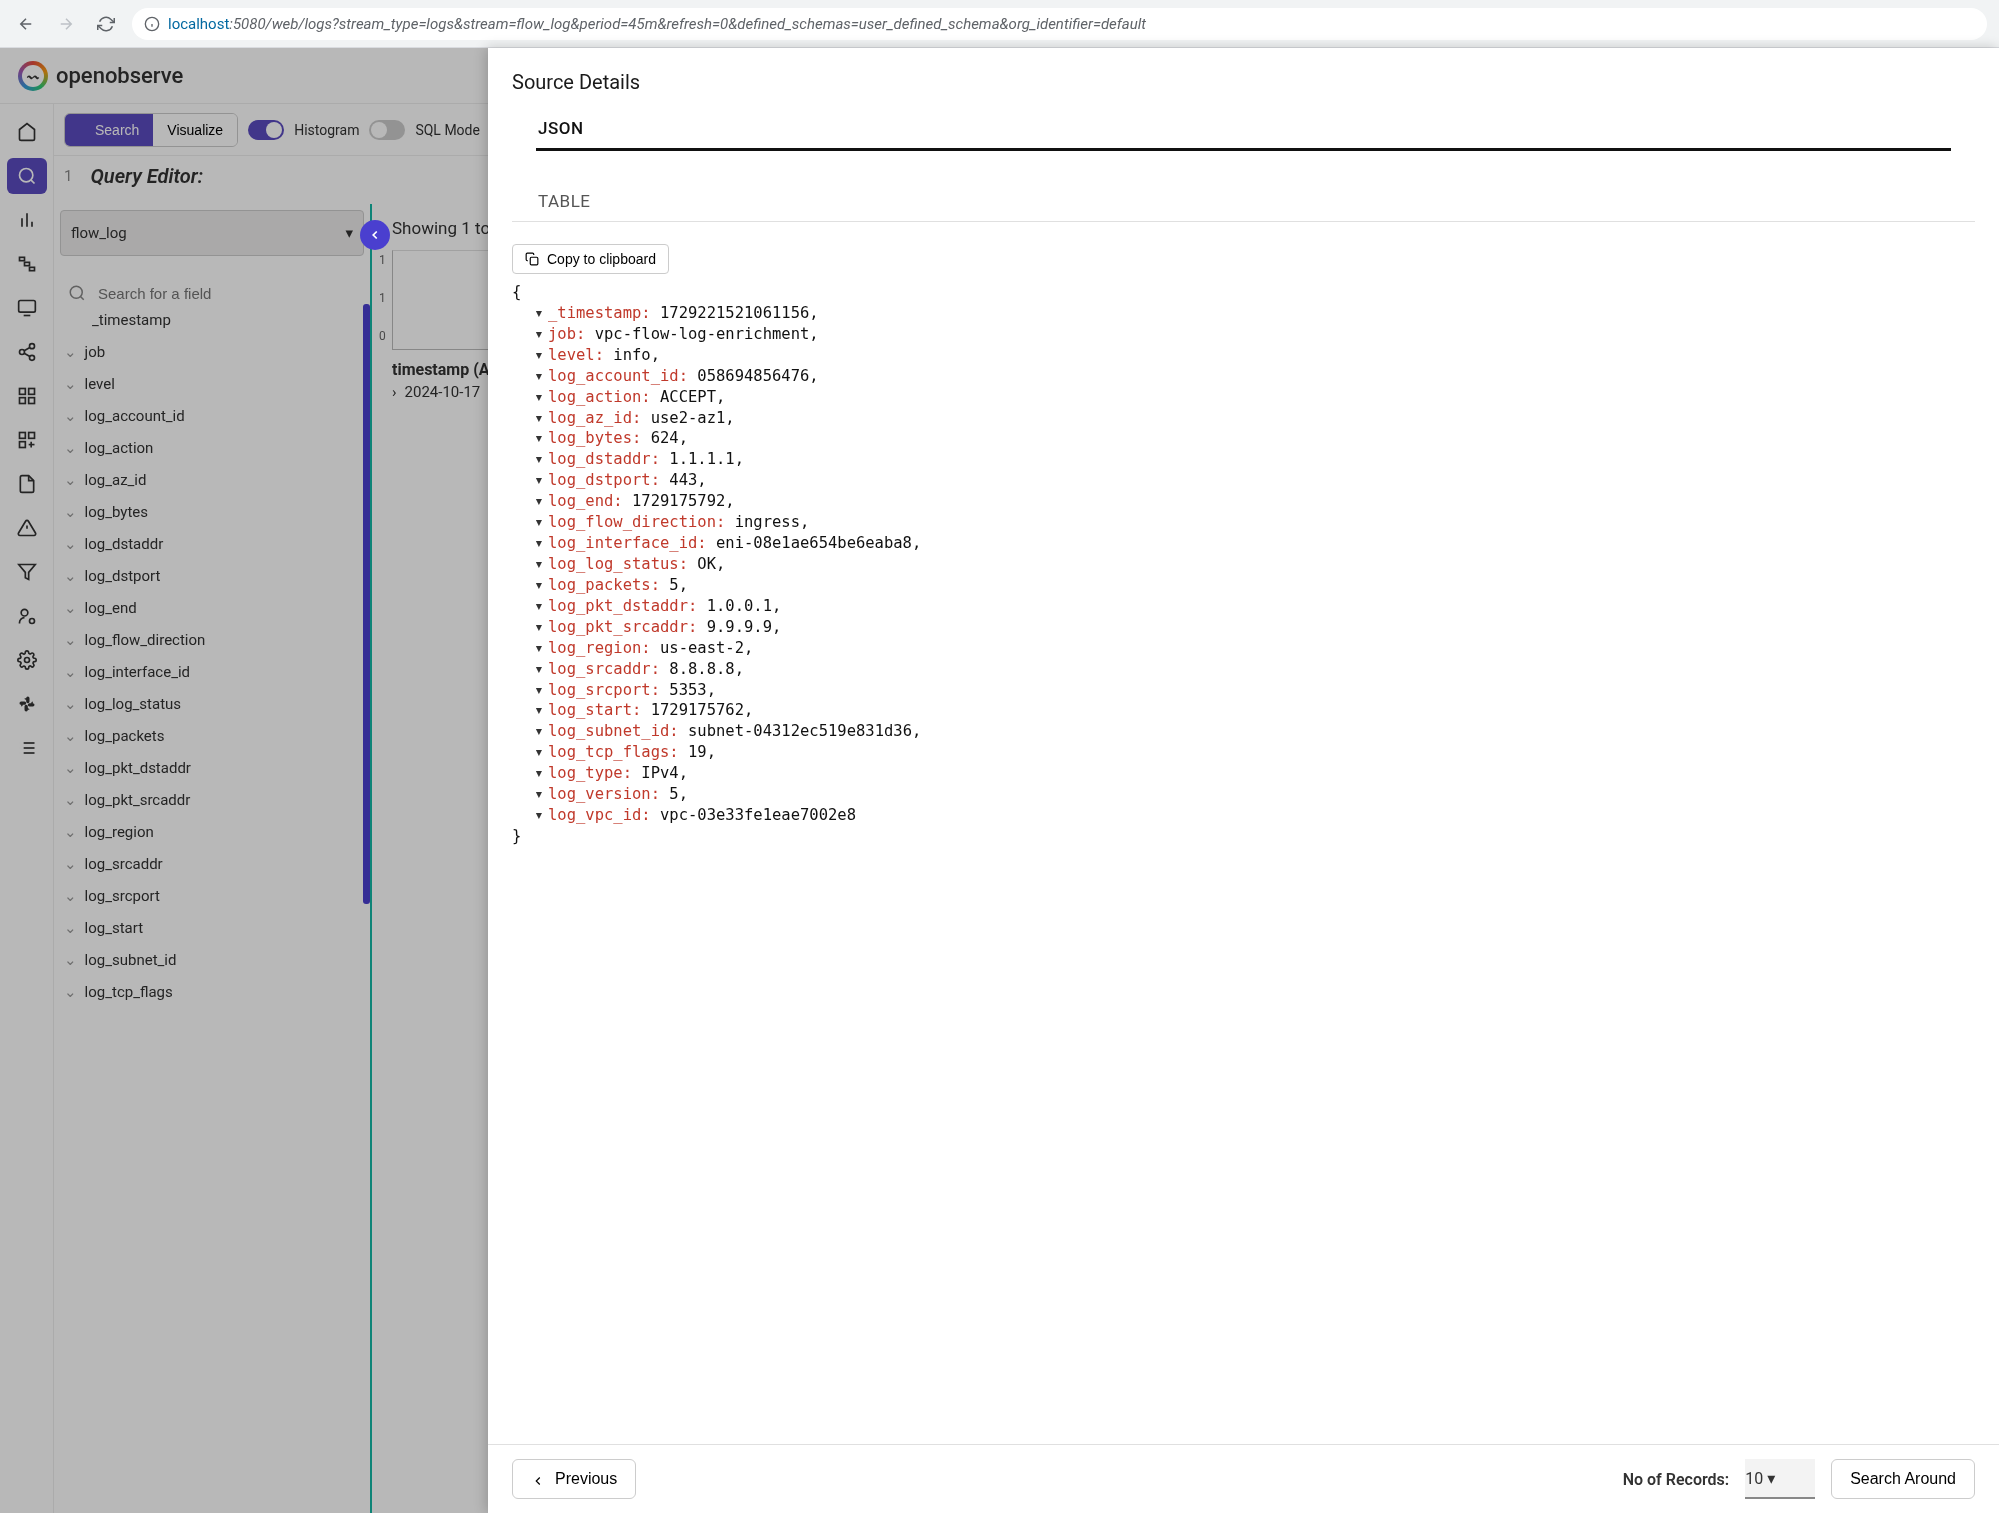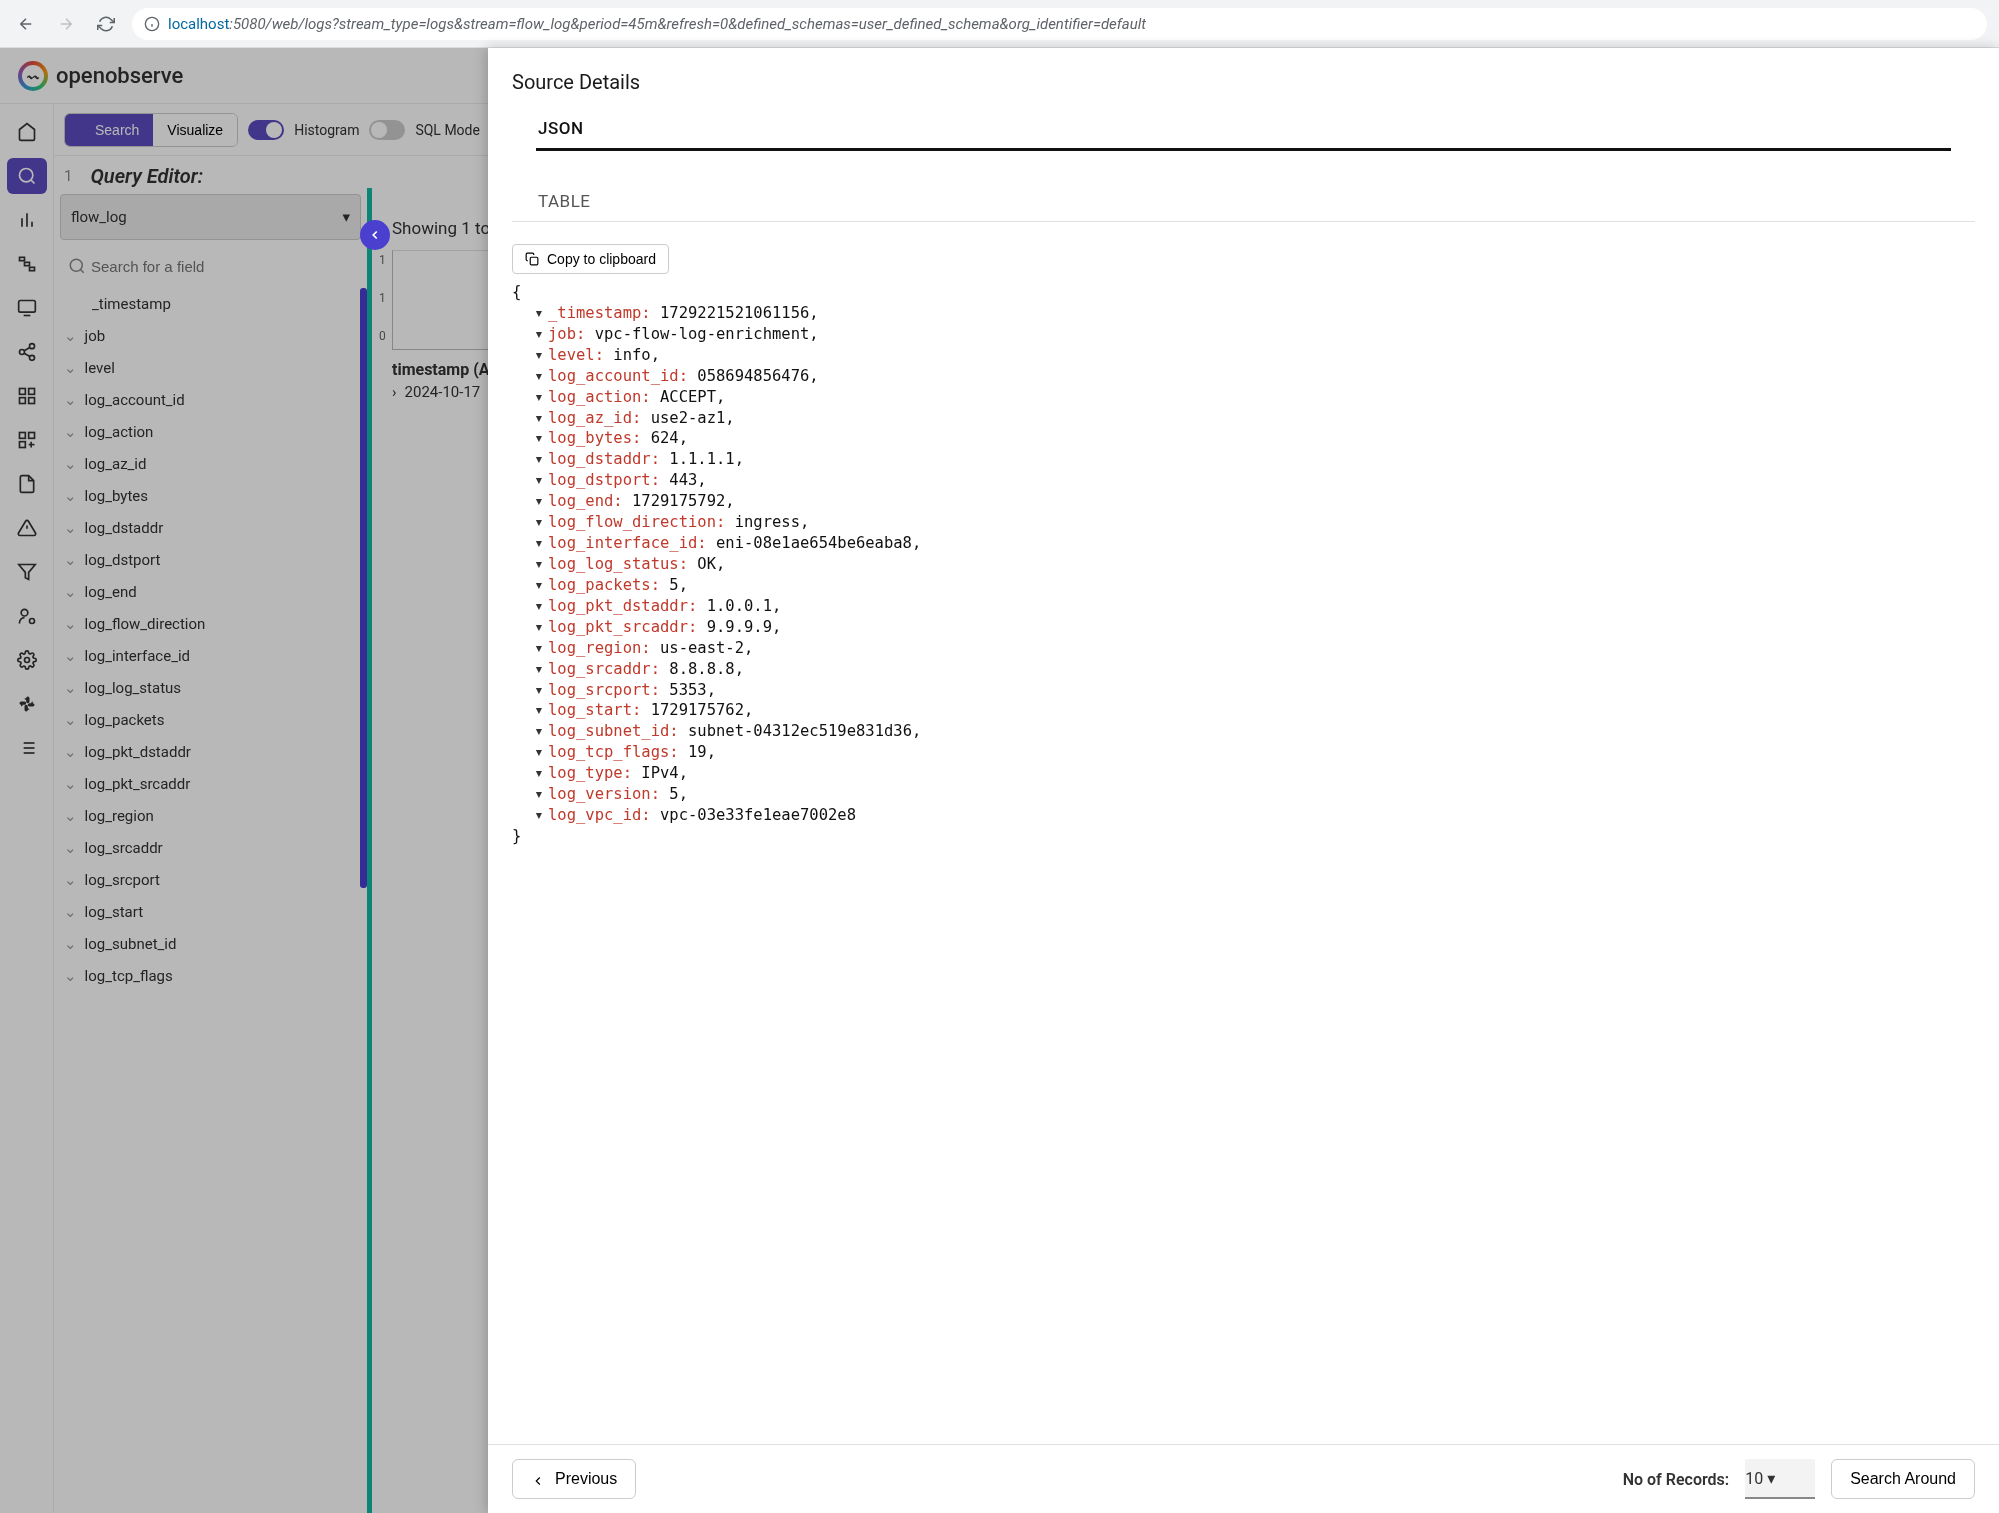--- a/index.html
+++ b/index.html
@@ -39,23 +39,23 @@
 .toggle .knob { width: 16px; height: 16px; border-radius: 50%; background: #fff; position: absolute; top: 2px; left: 2px; }
 .toggle.on .knob { left: 18px; }
 .icon-btn { width: 36px; height: 36px; border: 1px solid #ccc; border-radius: 6px; display: flex; align-items: center; justify-content: center; background: #fff; cursor:pointer; }
 
 
 .qe-row { position: absolute; left: 54px; top: 108px; right: 0; height: 40px; display: flex; align-items: center; padding: 0 10px; }
 .qe-lineno { color: #888; margin-right: 6px; font-size: 15px; }
 .qe-title { font-size: 20px; font-weight: 600; font-style: italic; color: #333; margin-left: 12px; }
 
 
-.fields { position: absolute; left: 54px; top: 140px; width: 318px; bottom: 0; border-right: 5px solid #14b8a6; background: #fff; }
+.fields { position: absolute; left: 54px; top: 156px; width: 318px; bottom: 0; border-right: 2px solid #14b8a6; background: #fff; }
 .stream-sel { height: 46px; background:#eceaea; border:1px solid #ccc; border-radius:4px; margin:6px; display:flex; align-items:center; justify-content:space-between; padding:0 10px; font-size:15px; color:#333; }
-.field-search { height: 40px; margin: 6px; display:flex; align-items:center; gap:5px; padding:0 8px; color:#888; }
+.field-search { height: 40px; margin: 6px; display:flex; align-items:flex-end; gap:12px; padding:0 8px; color:#888; }
 .field-search input { border:none; outline:none; flex:1; font-size:15px; background:transparent; }
 .field-list { overflow-y:auto; position:absolute; top:100px; bottom:0; left:0; right:0; }
 .field-item { height: 32px; display:flex; align-items:center; gap:8px; padding:0 10px; font-size:15px; color:#333; }
 .field-item .chev { color:#999; }
 .scrollbar-ind { position:absolute; right:0; top:100px; width:7px; height:600px; background:#4a3fcf; border-radius:3px; }
 
 
 .collapse-fab { position:absolute; left:360px; top:172px; width:30px; height:30px; border-radius:50%; background:#4a3fcf; color:#fff; display:flex; align-items:center; justify-content:center; z-index:2; }
 
 

